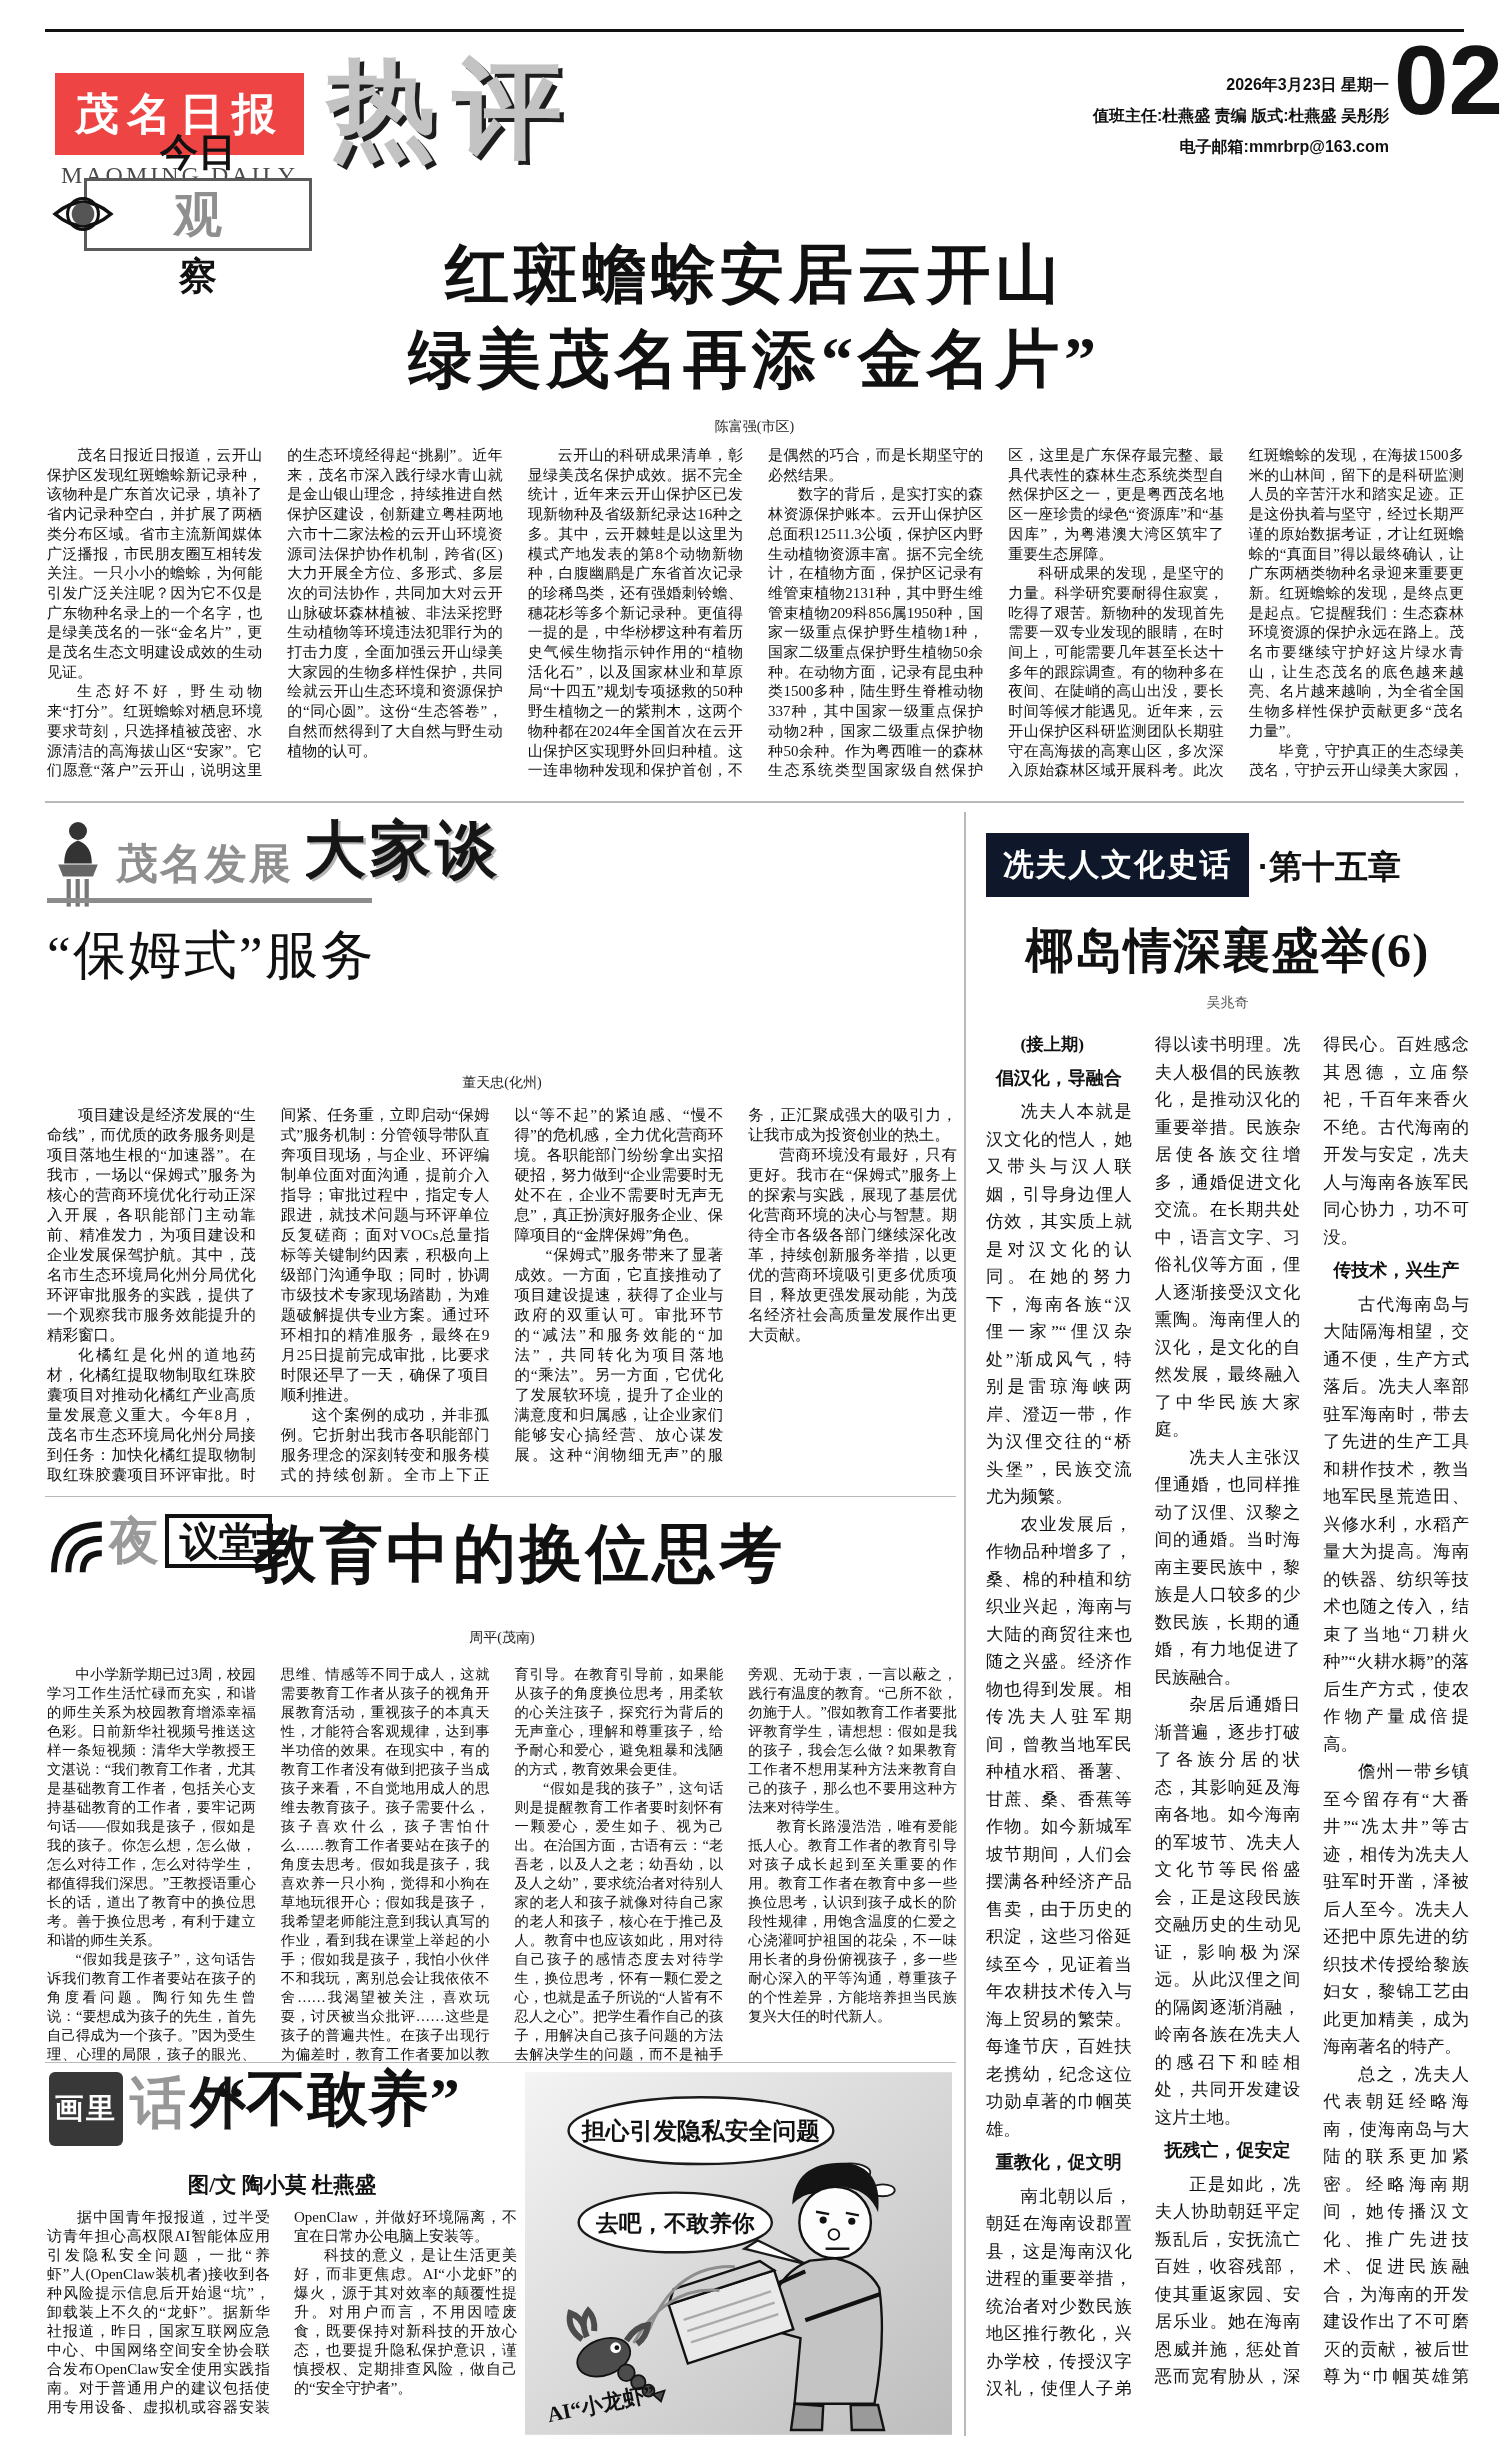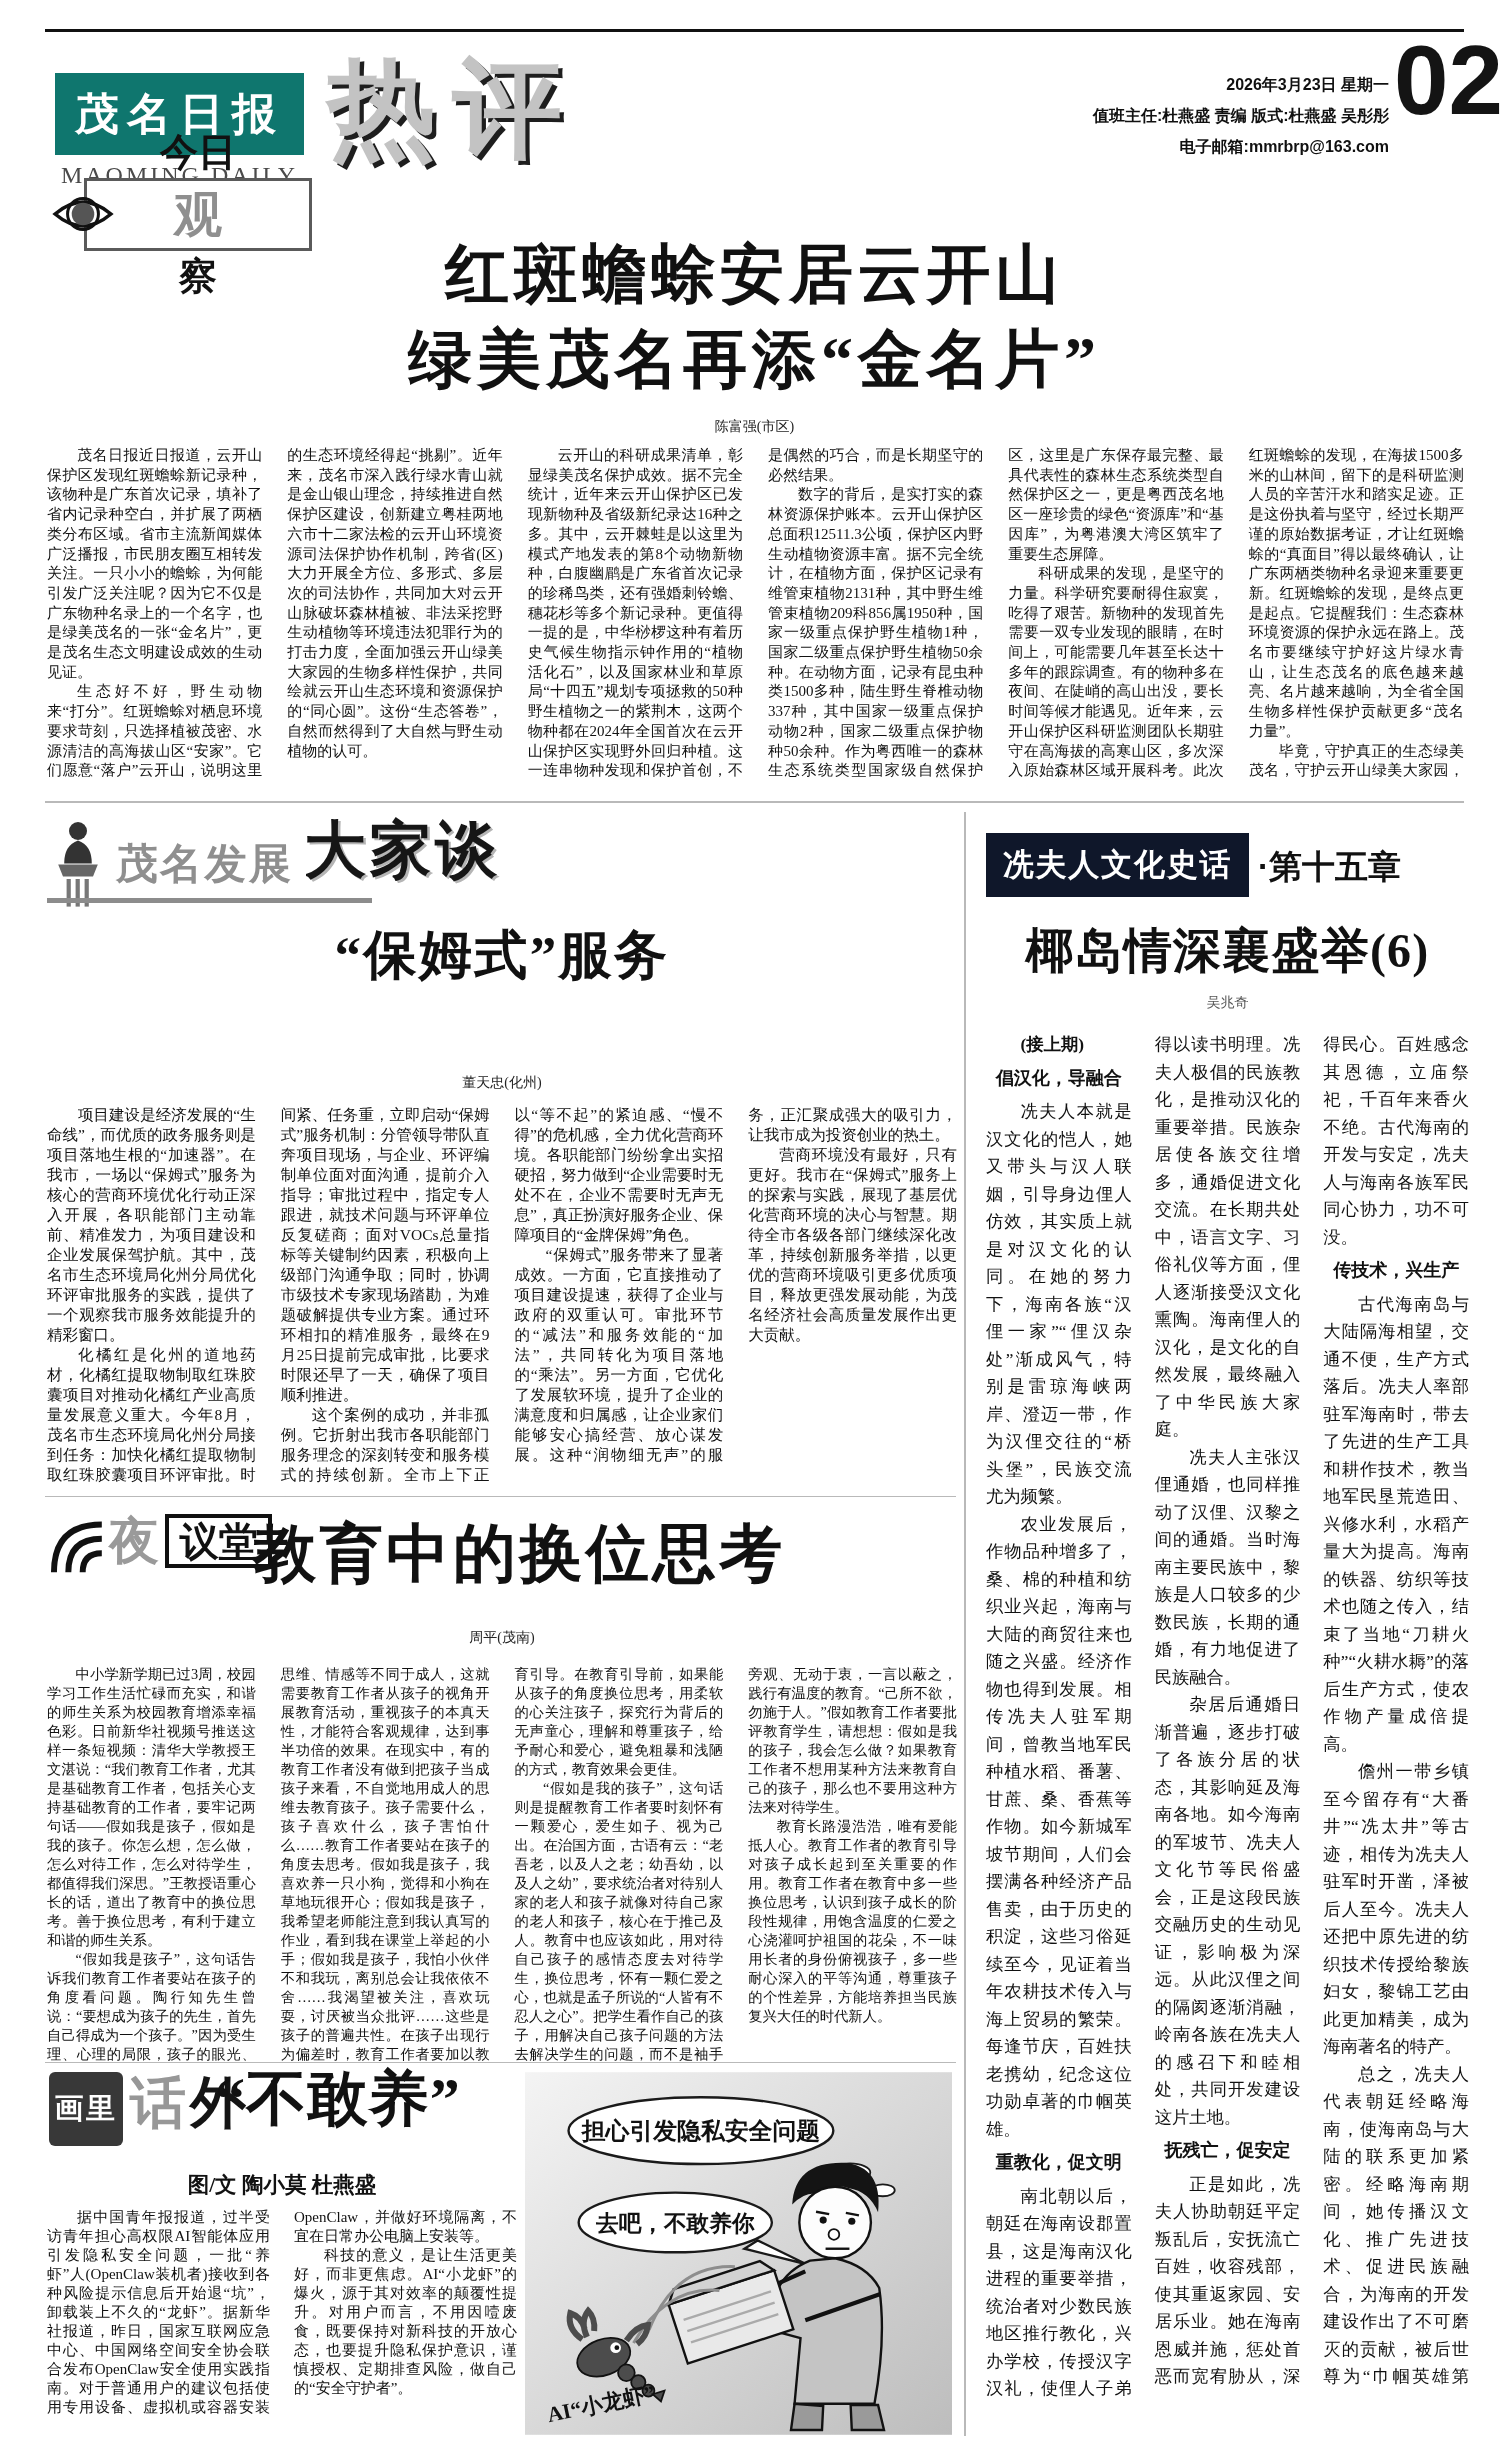--- a/index.html
+++ b/index.html
@@ -1,21 +1,21 @@
 <!DOCTYPE html>
 <html style="font-size:9.5px"><head>
 <meta charset="utf-8">
 <style>
   html,body{margin:0;padding:0;background:#e8e8e8;}
   .page{position:relative;width:1508px;height:2462px;background:#ffffff;overflow:hidden;
         font-family:"Liberation Serif",serif;color:#111;}
   .abs{position:absolute;}
   .rule{position:absolute;background:#111;}
   
-  .logo-box{position:absolute;left:55px;top:73px;width:249px;height:82px;background:#0f766e;
+  .logo-box{position:absolute;left:55px;top:73px;width:249px;height:82px;background:#ef4444;
             display:flex;align-items:center;justify-content:center;}
   .logo-box span{color:#fff;font-size:44px;font-weight:900;letter-spacing:8.4px;font-family:"Liberation Serif",serif;}
   .logo-en{position:absolute;left:55px;top:162px;width:249px;text-align:center;font-size:24px;
            letter-spacing:3px;color:#4a4a4a;font-family:"Liberation Serif",serif;}
   .repin{position:absolute;left:327px;top:55px;font-size:109px;font-weight:900;color:#c3c3c3;
          letter-spacing:16.7px;text-shadow:4.2px 4.2px 0 #1e1e1e;font-family:"Liberation Serif",serif;line-height:1;}
   .mast-meta{position:absolute;right:119px;top:69px;text-align:right;font-family:"Liberation Sans",sans-serif;
              font-size:16px;font-weight:700;line-height:31px;color:#101010;}
   .page-num{position:absolute;left:1394px;top:31px;font-size:98px;font-weight:700;
             font-family:"Liberation Sans",sans-serif;color:#141414;line-height:1;}
@@ -40,22 +40,22 @@
   .edu-badge .boxed{border:4.2px solid #101010;padding:3.6px 10.7px;font-size:39px;font-weight:900;line-height:1;}
   .seal{position:absolute;left:49px;top:2072px;width:74px;height:74px;background:#383838;border-radius:6px;
         display:flex;align-items:center;justify-content:center;}
   .seal span{color:#fff;font-size:29px;font-weight:900;letter-spacing:2.4px;}
   .hua-gray{position:absolute;left:130px;top:2070px;font-size:56px;font-weight:900;color:#979797;line-height:1.2;}
   .hua-black{position:absolute;left:190px;top:2070px;font-size:56px;font-weight:900;color:#141414;line-height:1.2;}
   
   .headline1{position:absolute;left:310px;top:232px;width:889px;text-align:center;
              font-size:64px;font-weight:900;letter-spacing:4.8px;line-height:85px;}
   .byline{position:absolute;text-align:center;font-size:14px;color:#222;}
-  .headline2{position:absolute;left:47px;top:919px;width:910px;text-align:center;
-             font-size:53px;font-weight:700;letter-spacing:2.4px;line-height:73px;}
+  .headline2{position:absolute;left:47px;top:919px;width:910px;text-align:left;
+             font-size:53px;font-weight:400;letter-spacing:2.4px;line-height:73px;}
   .headline3{position:absolute;left:985px;top:922px;width:485px;text-align:center;
              font-size:48px;font-weight:900;letter-spacing:1.2px;line-height:1.2;}
   .headline4{position:absolute;left:221px;top:1517px;width:597px;text-align:center;
              font-size:63px;font-weight:900;letter-spacing:3.6px;line-height:1.2;}
   .title5{position:absolute;left:215px;top:2063px;font-size:60px;font-weight:900;letter-spacing:1.2px;line-height:1.2;}
   .credit5{position:absolute;left:47px;top:2170px;width:470px;text-align:center;font-size:21.5px;font-weight:700;}
   
   .cols{position:absolute;column-fill:auto;text-align:justify;overflow:hidden;}
   .para{margin:0;text-indent:2em;}
   .body1{left:47px;top:446px;width:1417px;height:345px;column-count:6;column-gap:25px;

